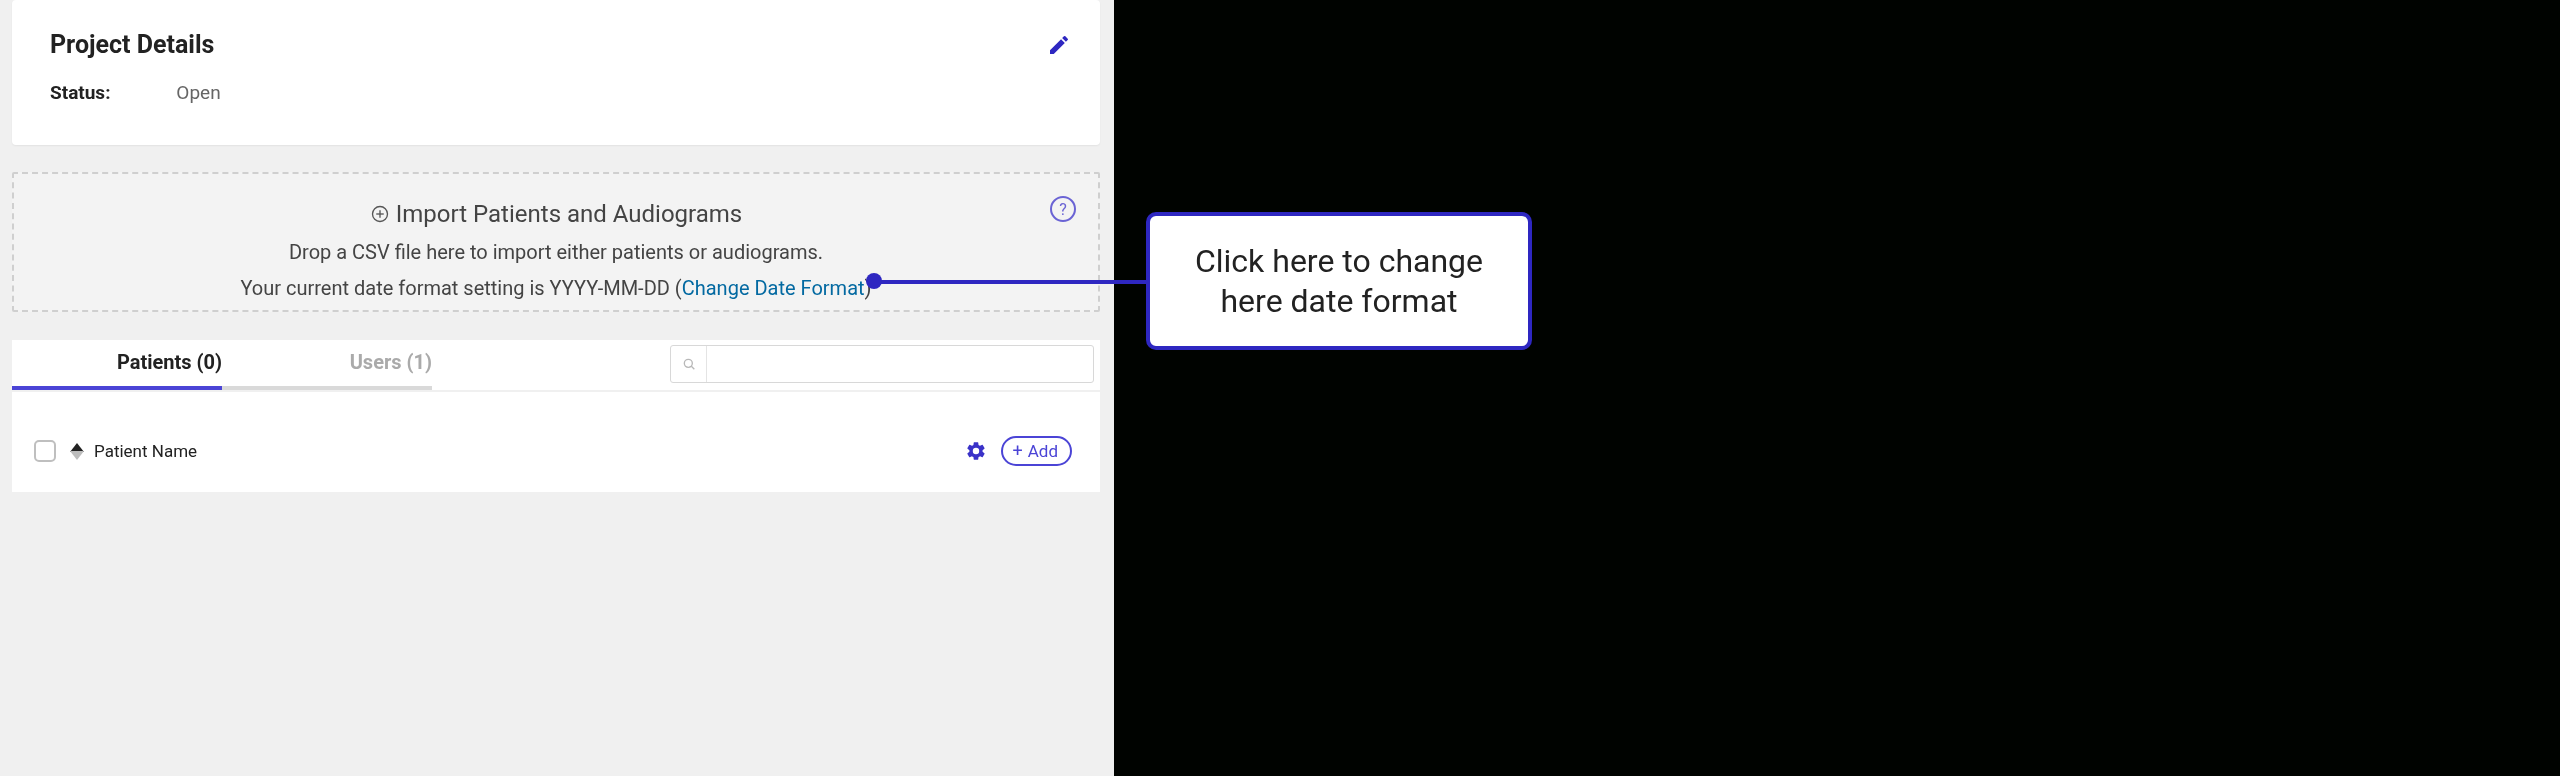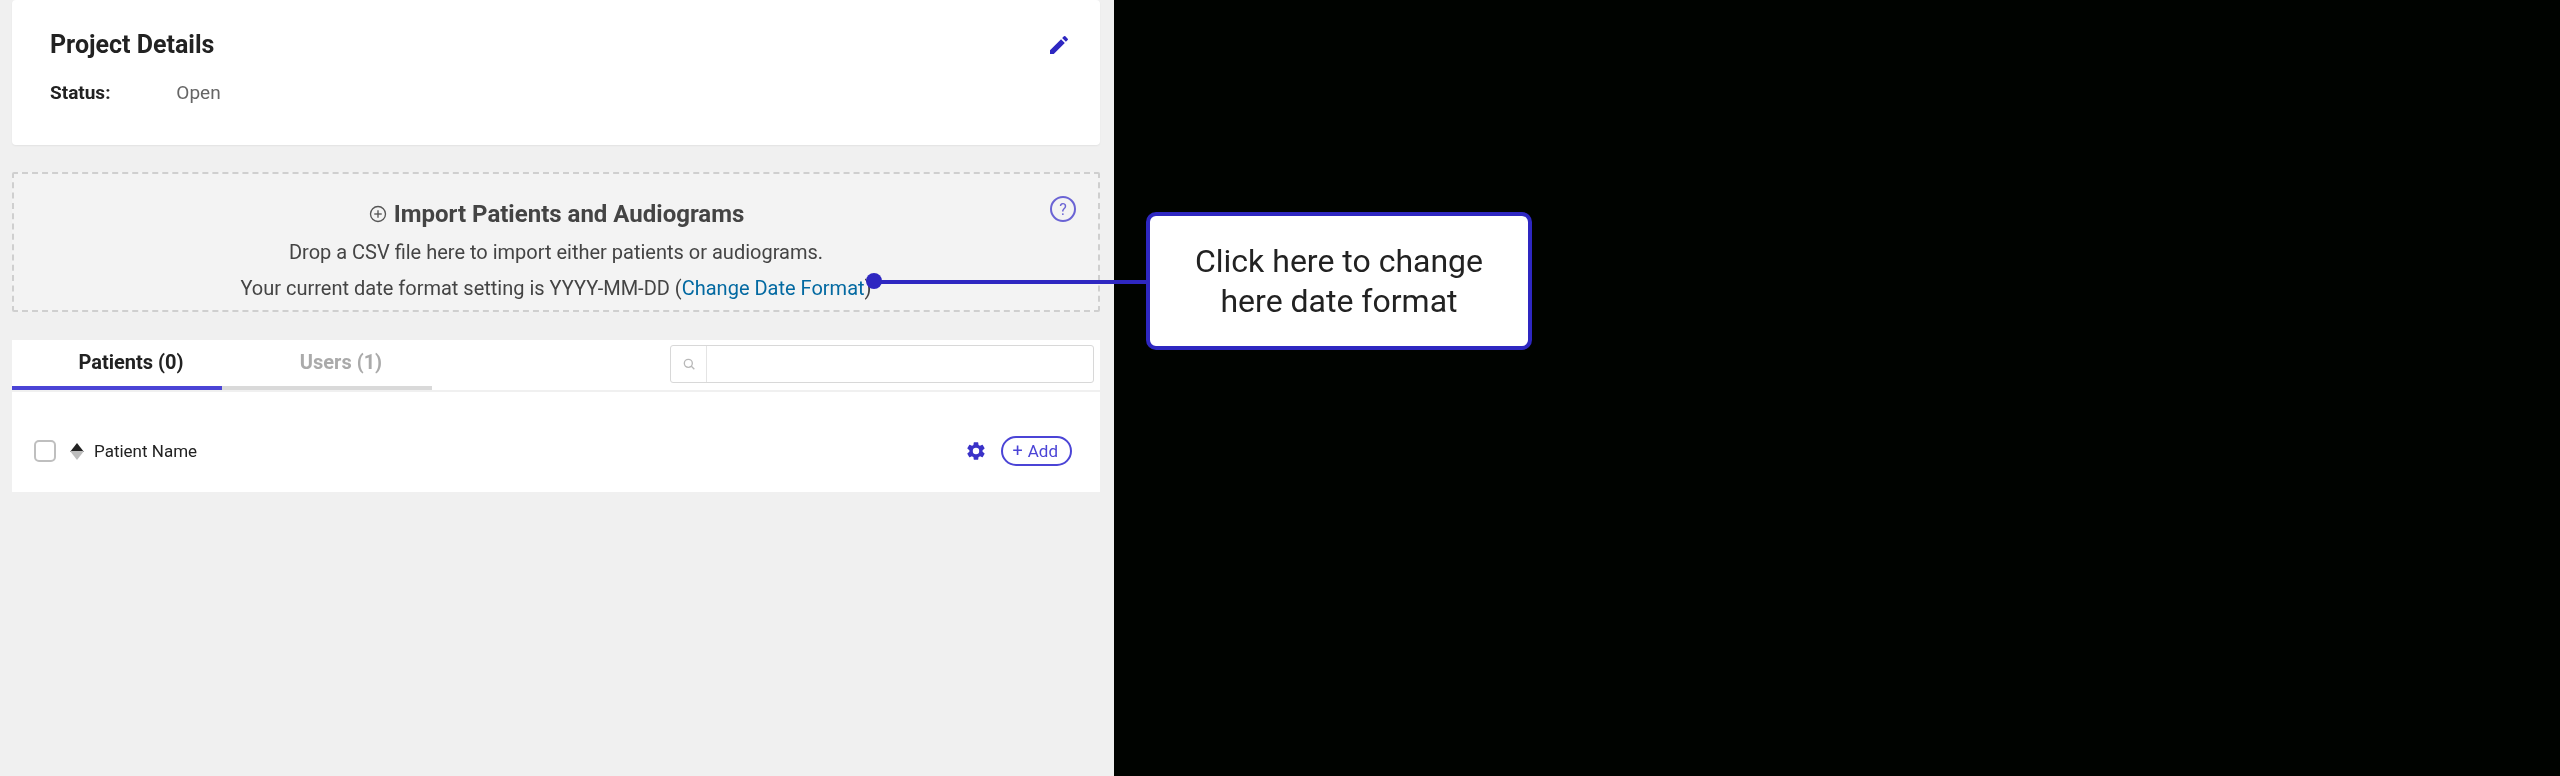--- a/index.html
+++ b/index.html
@@ -68,21 +68,21 @@
     text-align: center;
     padding-top: 26px;
   }
   .dz-title-row {
     display: flex;
     align-items: center;
     justify-content: center;
     gap: 6px;
     font-size: 24px;
     color: #444;
-    font-weight: 700;
+    font-weight: 400;
     margin-bottom: 12px;
   }
   .dz-plus-circle {
     width: 20px; height: 20px;
     display: inline-flex; align-items:center; justify-content:center;
   }
   .dz-plus-circle svg { width: 20px; height: 20px; }
   .dz-sub { font-size: 20px; color: #444; margin-bottom: 12px; }
   .dz-line3 { font-size: 20px; color: #444; }
   .dz-link { color: #0369a1; cursor: pointer; }
@@ -107,21 +107,21 @@
     background: #ffffff;
     display: flex;
   }
   .tabs {
     display: flex;
     align-items: flex-end;
     height: 100%;
   }
   .tab {
     width: 210px;
-    text-align: center;
+    text-align: right;
     font-size: 20px;
     font-weight: 700;
     color: #aaaaaa;
     padding-bottom: 12px;
     border-bottom: 4px solid #d9d9d9;
     cursor: pointer;
     position: relative;
     padding-left: 28px;
   }
   .tab.active {

